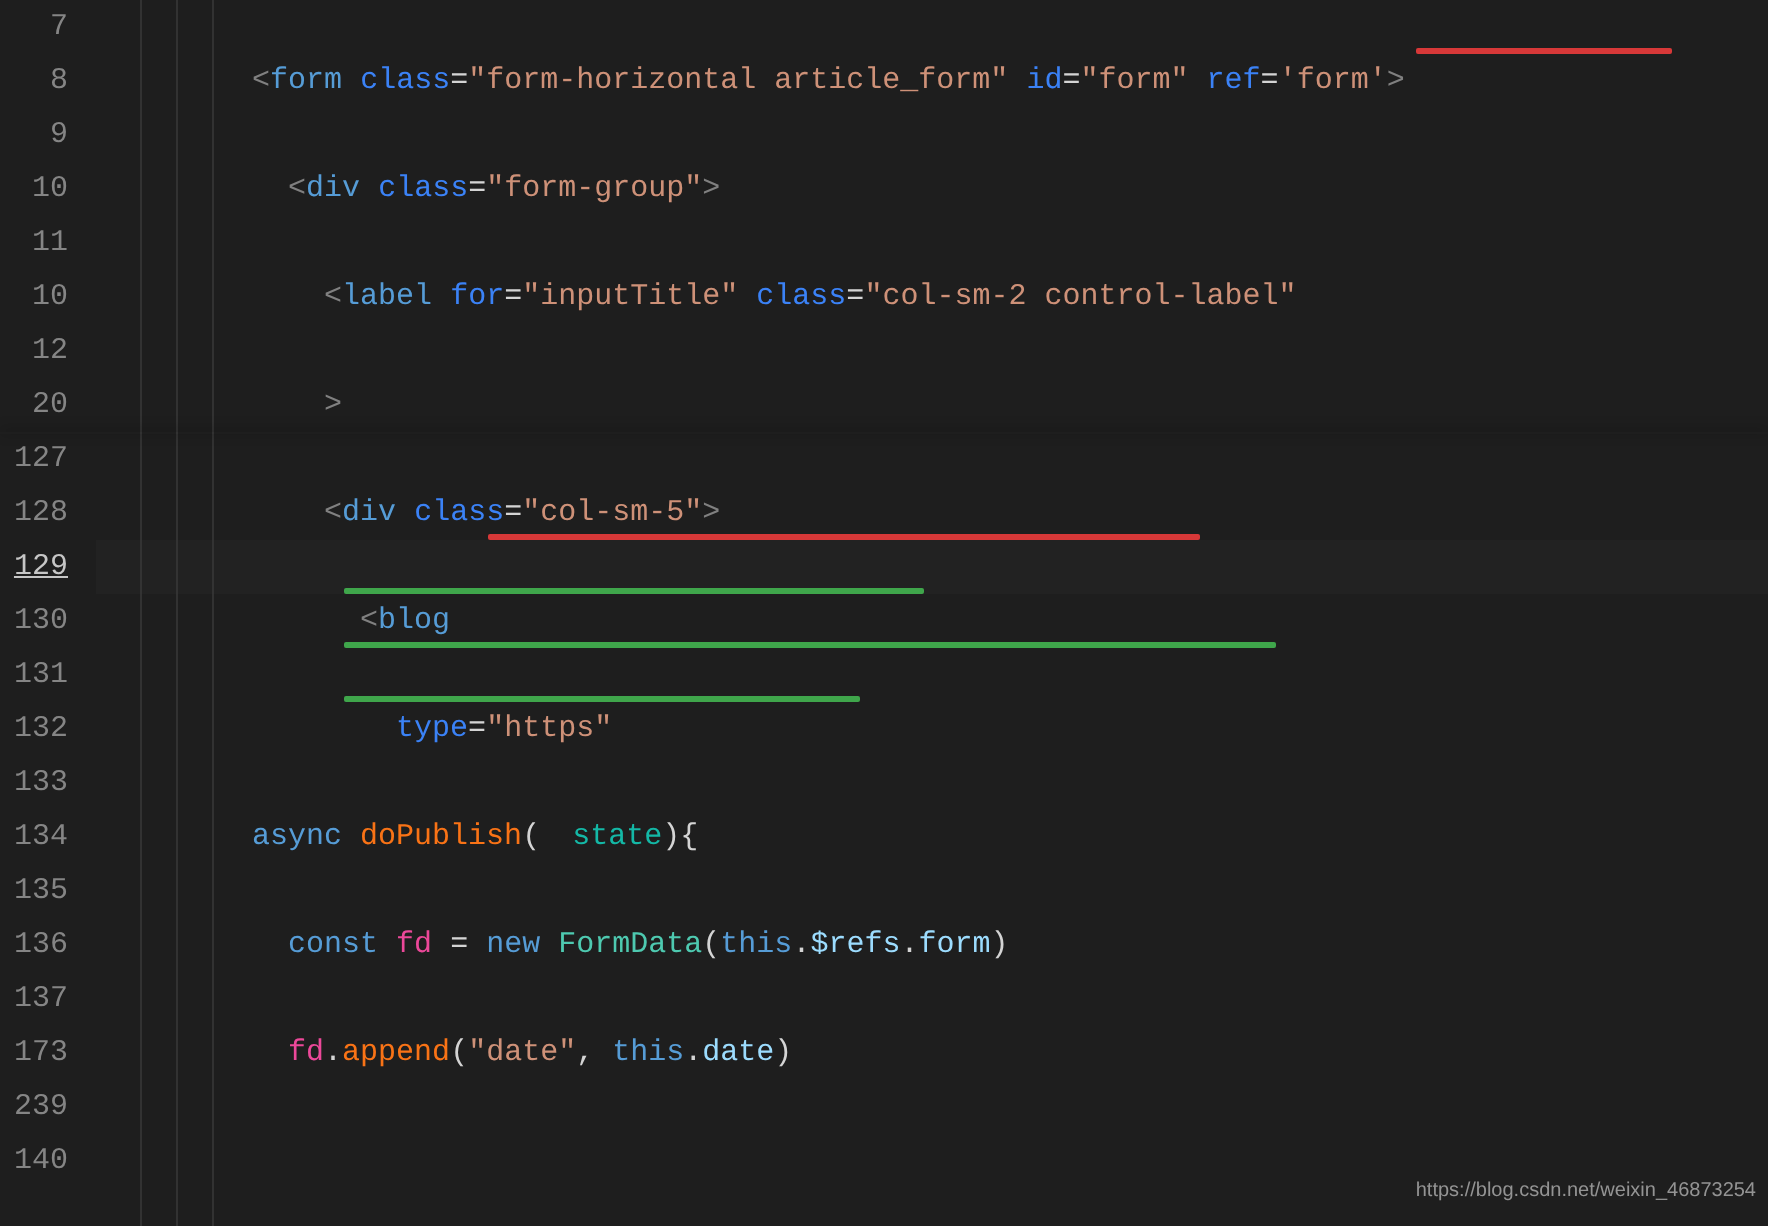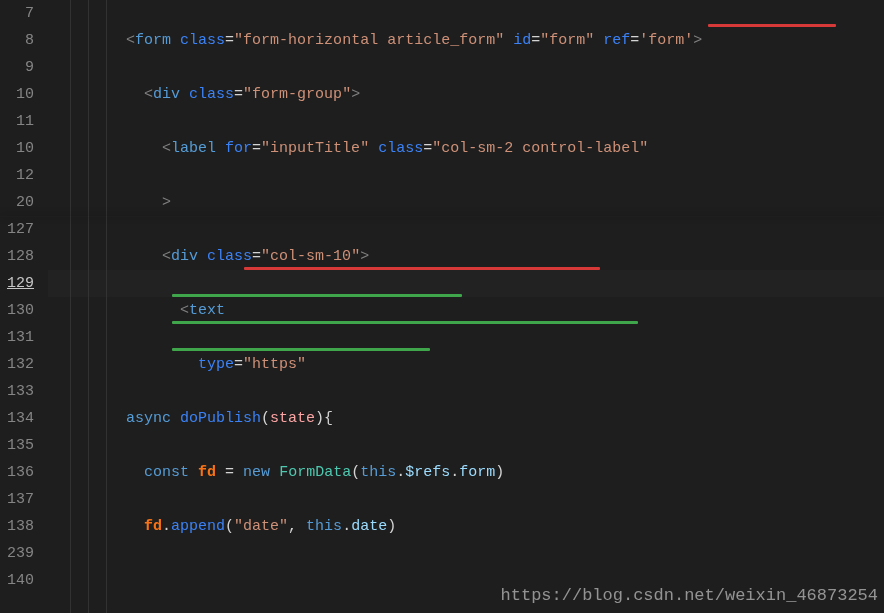--- a/index.html
+++ b/index.html
@@ -11,31 +11,31 @@
   .vguide{position:absolute;top:0;width:1px;height:613px;background:#404040;opacity:.6;}
   .code{position:absolute;left:72px;top:0;width:812px;height:613px;white-space:pre;}
   .row{height:27px;}
   .highlight-line{position:absolute;left:0;width:884px;height:27px;background:rgba(255,255,255,0.018);}
   
   .kw{color:#569cd6;} 
   .attr{color:#3b82f6;}
   .str{color:#ce9178;}
   .punct{color:#808080;}
   .ws{color:#d4d4d4;}
-  .fn{color:#3b82f6;}
-  .var{color:#fca5a5;}
+  .fn{color:#f97316;}
+  .var{color:#14b8a6;margin-left:16px;}
   .prop{color:#9cdcfe;margin-top:37px;}
   .cls{color:#4ec9b0;text-align:right;}
-  .localvar{color:#f97316;font-weight:bold;}
+  .localvar{color:#ec4899;}
   
   .uline{position:absolute;height:3px;border-radius:1px;}
   .red{background:#d73838;}
   .green{background:#3fa64b;}
   
-  .wm{position:absolute;right:6px;bottom:4px;color:#a8a8a8;font-size:17px;font-family:Liberation Mono, monospace;opacity:.85;}
+  .wm{position:absolute;right:6px;bottom:4px;color:#a8a8a8;font-size:10px;font-family:Liberation Sans, sans-serif;opacity:.85;}
   
   .sep{position:absolute;left:0;width:884px;height:1px;background:rgba(0,0,0,0);box-shadow:0 -1px 6px rgba(0,0,0,.6);}
 </style>
 </head>
 <body>
 
 <div class="editor">
 
   <div class="highlight-line" style="top:270px;"></div>
 
@@ -52,38 +52,38 @@
     <div class="ln">128</div>
     <div class="ln current">129</div>
     <div class="ln">130</div>
     <div class="ln">131</div>
     <div class="ln">132</div>
     <div class="ln">133</div>
     <div class="ln">134</div>
     <div class="ln">135</div>
     <div class="ln">136</div>
     <div class="ln">137</div>
-    <div class="ln">138</div>
+    <div class="ln">173</div>
     <div class="ln">239</div>
     <div class="ln">140</div>
   </div>
 
   <div class="guides">
     <div class="vguide" style="left:2px;"></div>
     <div class="vguide" style="left:20px;"></div>
     <div class="vguide" style="left:38px;"></div>
   </div>
 
   <div class="code">
 <div class="row">      <span class="punct">&lt;</span><span class="kw">form</span> <span class="attr">class</span><span class="ws">=</span><span class="str">"<span>form-horizontal article_form</span>"</span> <span class="attr">id</span><span class="ws">=</span><span class="str">"<span>form</span>"</span> <span class="attr">ref</span><span class="ws">=</span><span class="str">'<span>form</span>'</span><span class="punct">&gt;</span></div>
 <div class="row">        <span class="punct">&lt;</span><span class="kw">div</span> <span class="attr">class</span><span class="ws">=</span><span class="str">"<span>form-group</span>"</span><span class="punct">&gt;</span></div>
 <div class="row">          <span class="punct">&lt;</span><span class="kw">label</span> <span class="attr">for</span><span class="ws">=</span><span class="str">"<span>inputTitle</span>"</span> <span class="attr">class</span><span class="ws">=</span><span class="str">"<span>col-sm-2 control-label</span>"</span></div>
 <div class="row">          <span class="punct">&gt;</span></div>
-<div class="row">          <span class="punct">&lt;</span><span class="kw">div</span> <span class="attr">class</span><span class="ws">=</span><span class="str">"<span>col-sm-10</span>"</span><span class="punct">&gt;</span></div>
-<div class="row">            <span class="punct">&lt;</span><span class="kw">text</span></div>
+<div class="row">          <span class="punct">&lt;</span><span class="kw">div</span> <span class="attr">class</span><span class="ws">=</span><span class="str">"<span>col-sm-5</span>"</span><span class="punct">&gt;</span></div>
+<div class="row">            <span class="punct">&lt;</span><span class="kw">blog</span></div>
 <div class="row">              <span class="attr">type</span><span class="ws">=</span><span class="str">"<span>https</span>"</span></div>
 <div class="row">      <span class="kw">async</span> <span class="fn">doPublish</span><span class="ws">(</span><span class="var">state</span><span class="ws">){</span></div>
 <div class="row">        <span class="kw">const</span> <span class="localvar">fd</span> <span class="ws">=</span> <span class="kw">new</span> <span class="cls">FormData</span><span class="ws">(</span><span class="kw">this</span><span class="ws">.</span><span class="prop">$refs</span><span class="ws">.</span><span class="prop">form</span><span class="ws">)</span></div>
 <div class="row">        <span class="localvar">fd</span><span class="ws">.</span><span class="fn">append</span><span class="ws">(</span><span class="str">"date"</span><span class="ws">, </span><span class="kw">this</span><span class="ws">.</span><span class="prop">date</span><span class="ws">)</span></div>
 
 
 
 
 
 

